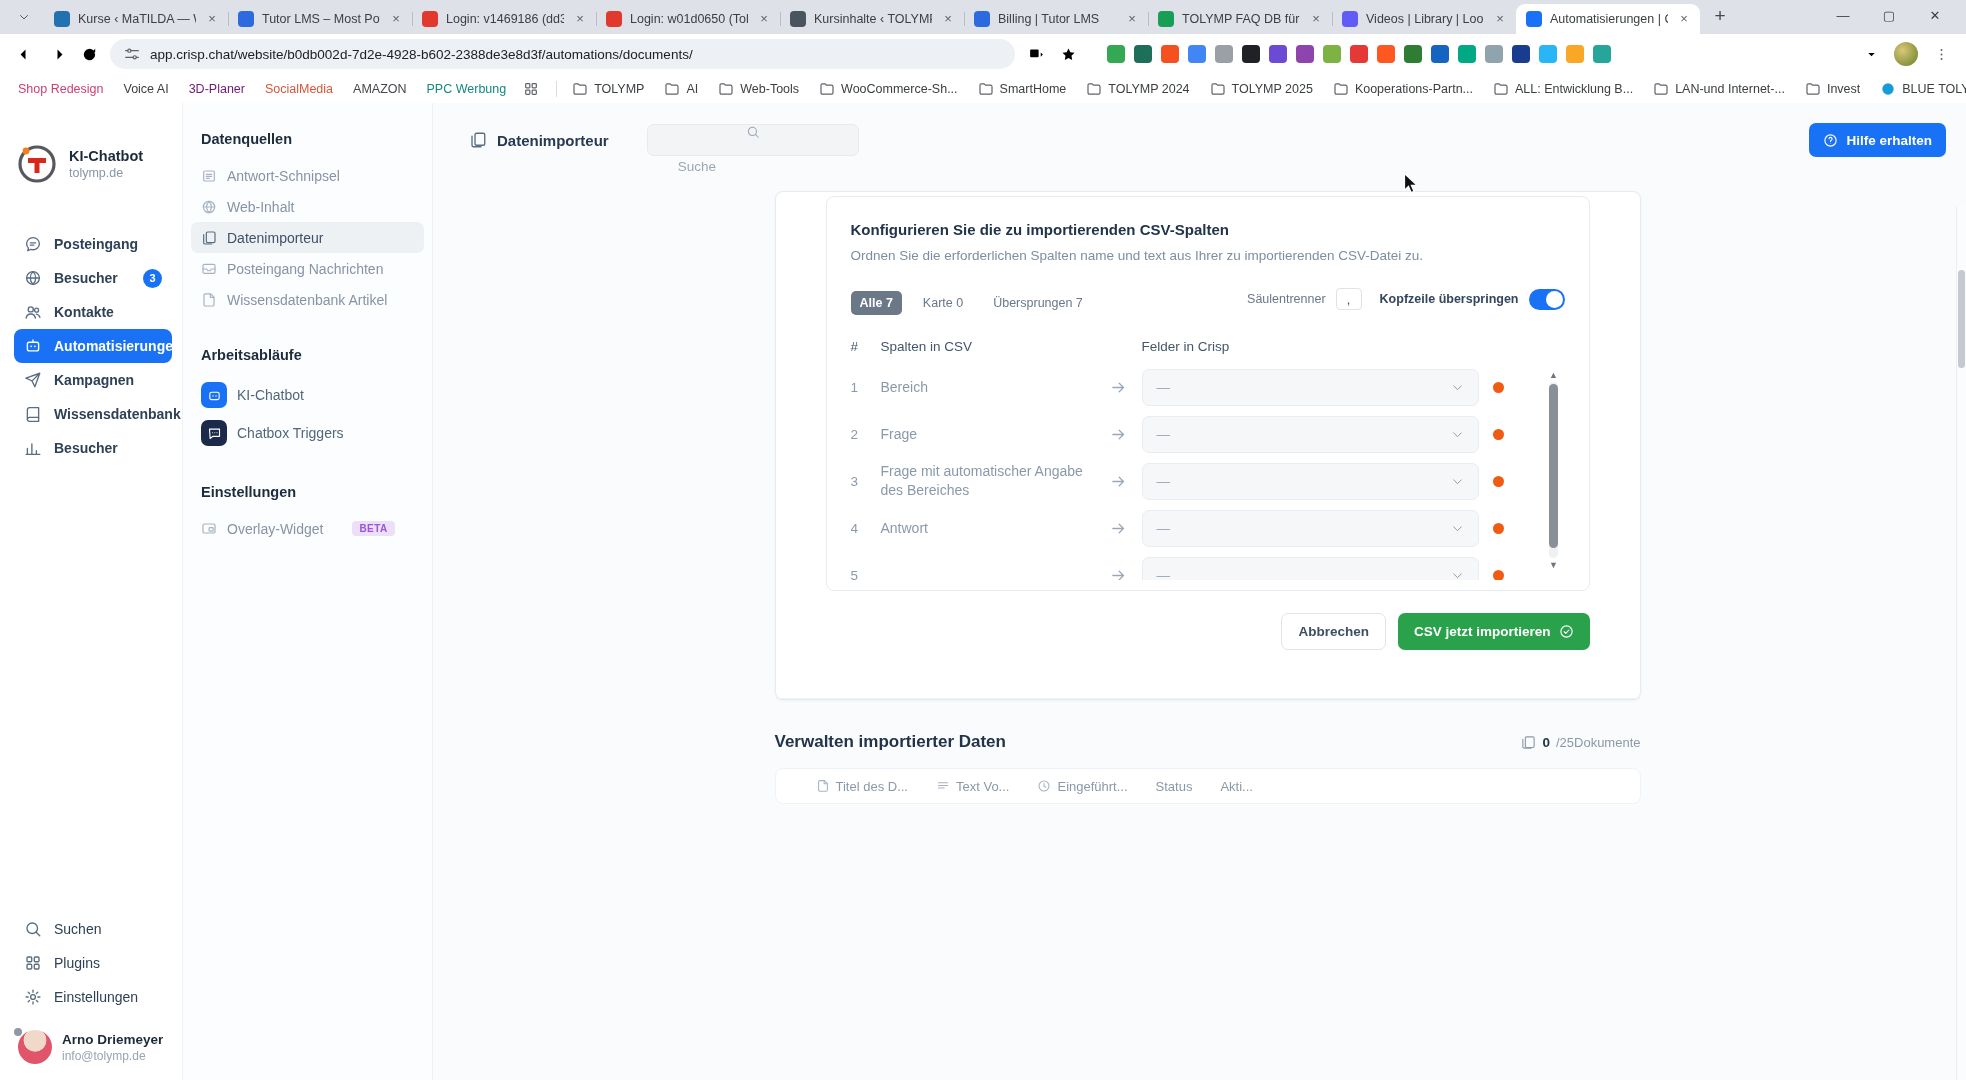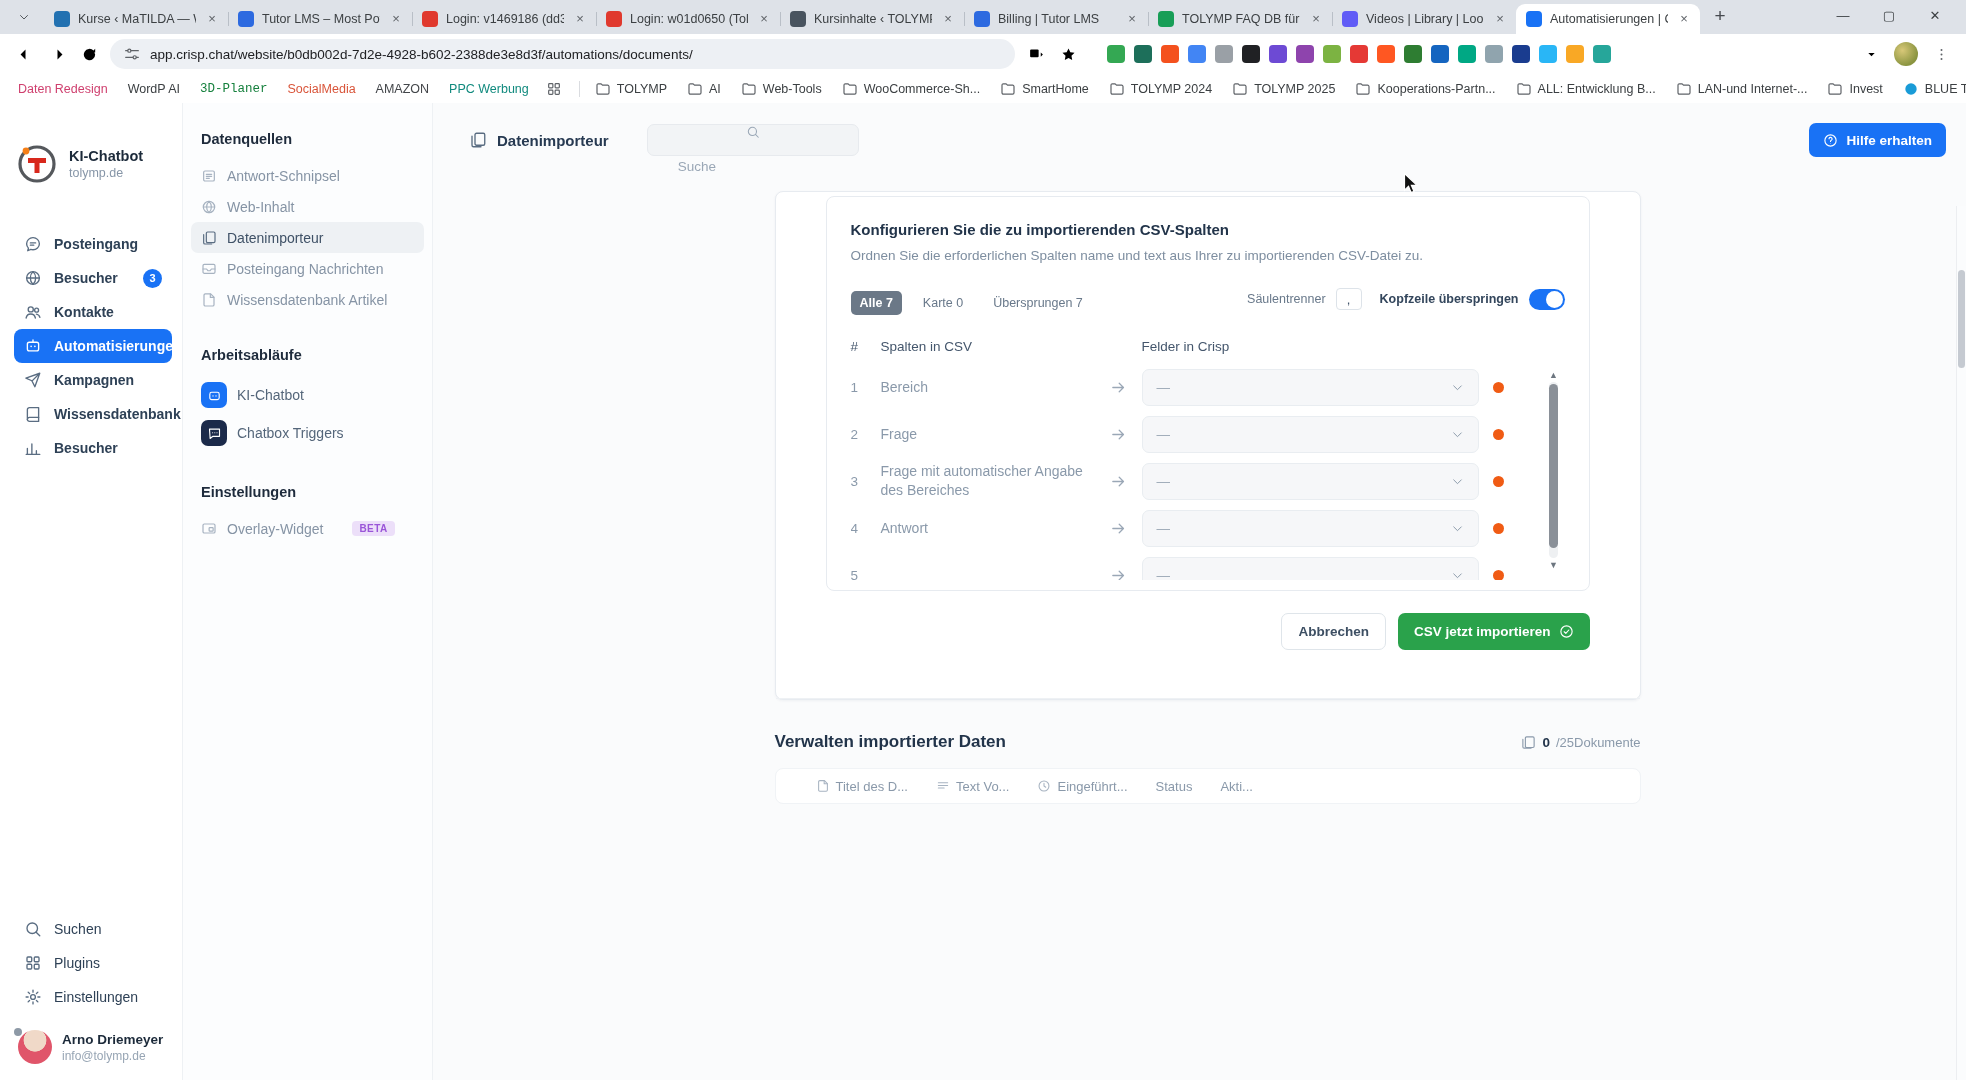--- a/index.html
+++ b/index.html
@@ -288,29 +288,29 @@
           <circle cx="12" cy="18.5" r="1.4" fill="currentColor" stroke="none"></circle>
         </svg>
       </div>
   </div>
 </div>
 
 <div class="bookmarksbar">
 
 <div class="bm chip">
 
-      <span style="color: rgb(207, 63, 110);">Daten Redesign</span>
+      <span style="color: rgb(207, 63, 110);">Shop Redesign</span>
     </div>
     <div class="bm chip">
 
-      <span style="color: rgb(60, 64, 67);">WordP AI</span>
+      <span style="color: rgb(60, 64, 67);">Voice AI</span>
     </div>
     <div class="bm chip">
 
-      <span style="color: #15803d; font-family: Liberation Mono, monospace;">3D-Planer</span>
+      <span style="color: #701a75;">3D-Planer</span>
     </div>
     <div class="bm chip">
 
       <span style="color: rgb(217, 85, 58);">SocialMedia</span>
     </div>
     <div class="bm chip">
 
       <span style="color: rgb(67, 70, 74);">AMAZON</span>
     </div>
     <div class="bm chip">

